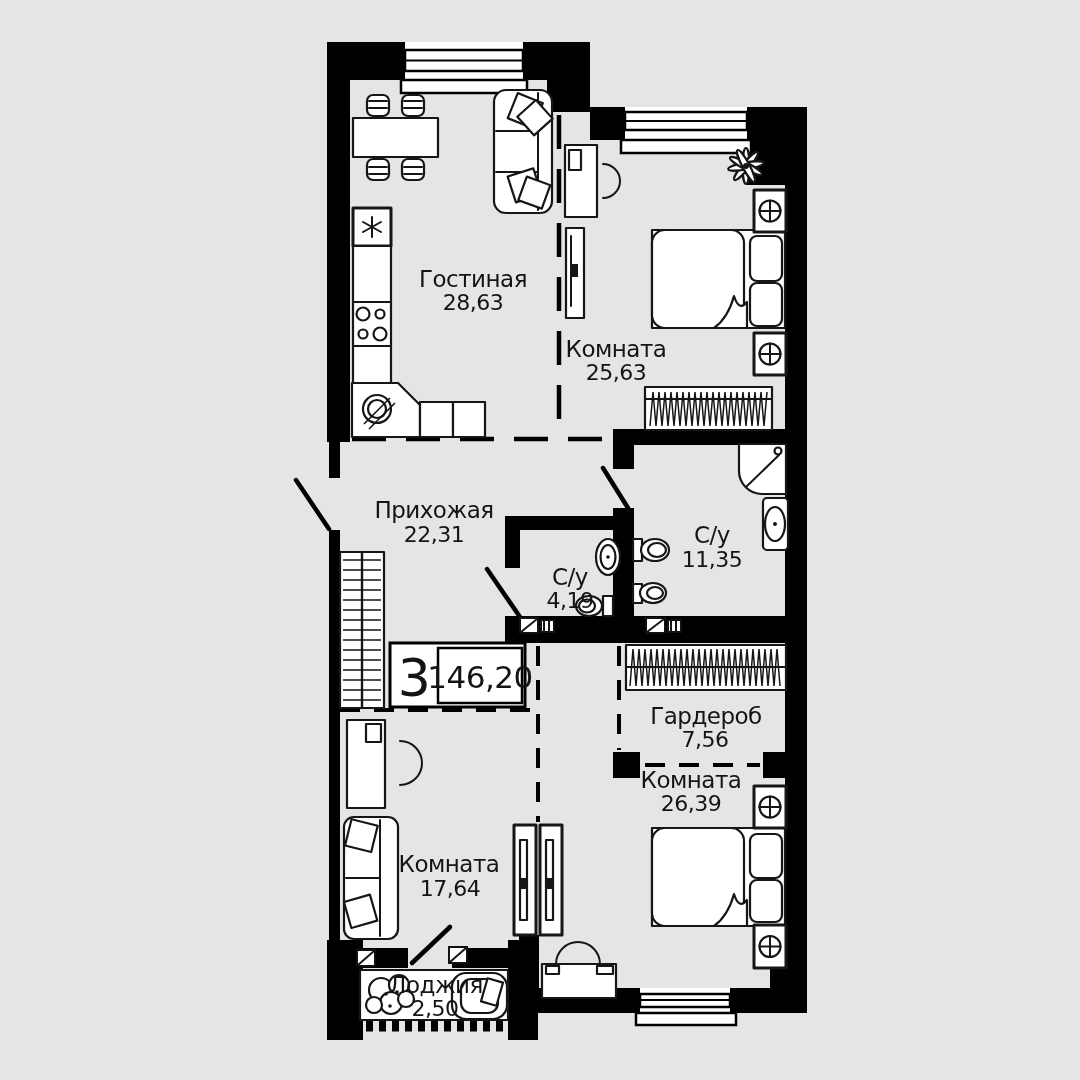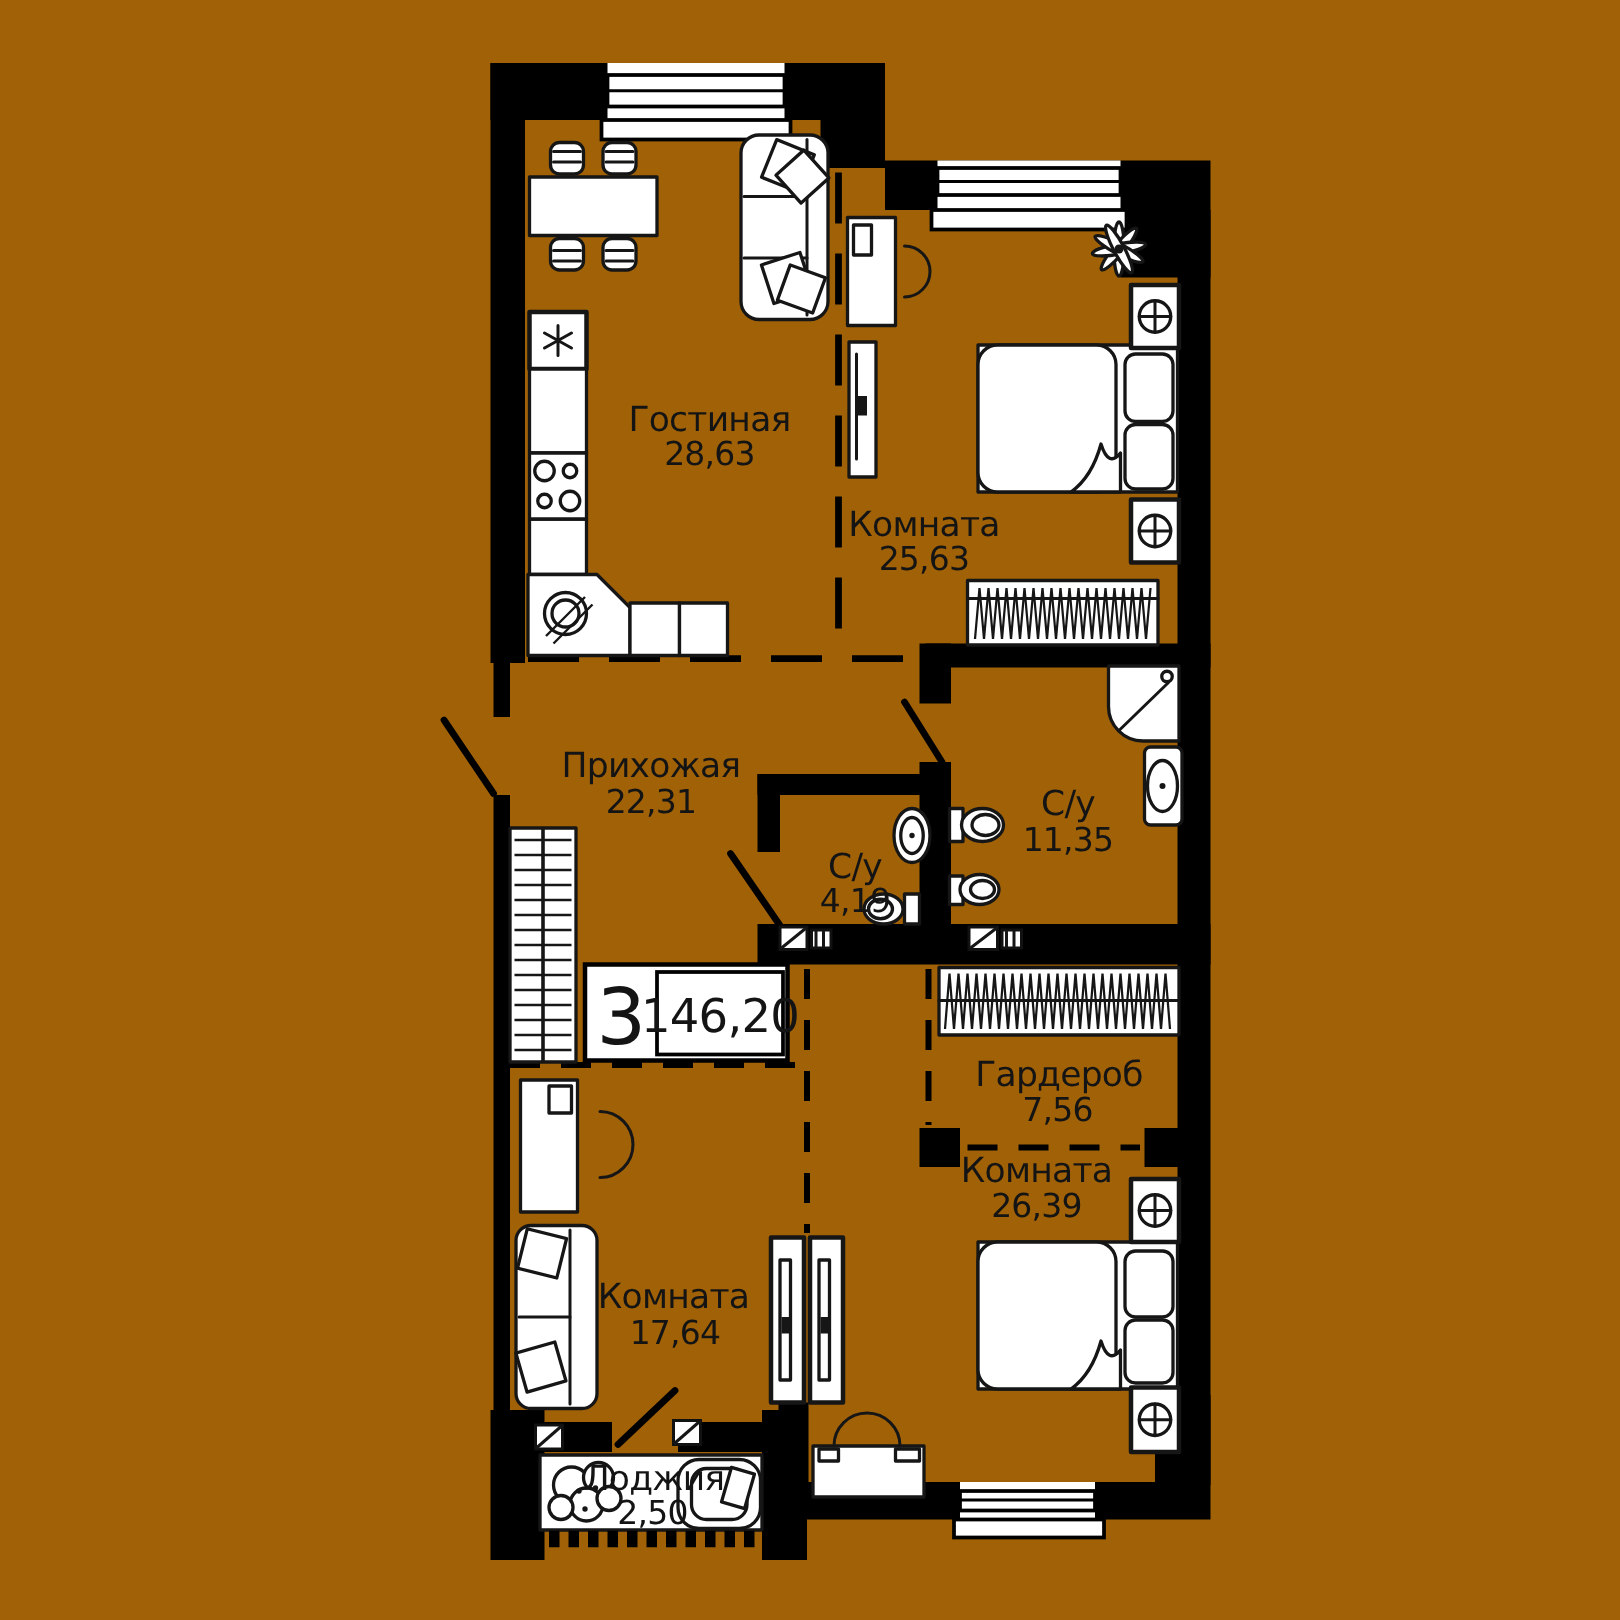--- a/index.html
+++ b/index.html
@@ -1,16 +1,16 @@
 <!DOCTYPE html>
 <html><head>
 <meta charset="utf-8">
 <style>
   html,body{margin:0;padding:0;background:#ffffff;width:1080px;height:1080px;overflow:hidden;}
-  .stage{position:relative;width:1080px;height:1080px;background:#a16207;}
+  .stage{position:relative;width:1080px;height:1080px;background:#e5e5e5;}
   svg{display:block;}
   text{font-family:"DejaVu Sans","Liberation Sans",sans-serif;fill:#141414;letter-spacing:-0.5px;}
   .room-name{font-size:23px;}
   .room-area{font-size:22px;}
   .badge-count{font-size:52px;}
   .badge-area{font-size:31px;}
   .wall{fill:#000;stroke:none;}
   .furn{fill:#ffffff;stroke:#161616;stroke-width:2.2;stroke-linejoin:round;stroke-linecap:round;}
   .furn-thick{fill:#ffffff;stroke:#161616;stroke-width:3;stroke-linejoin:round;}
   .ln{fill:none;stroke:#161616;stroke-width:2;stroke-linecap:round;}

